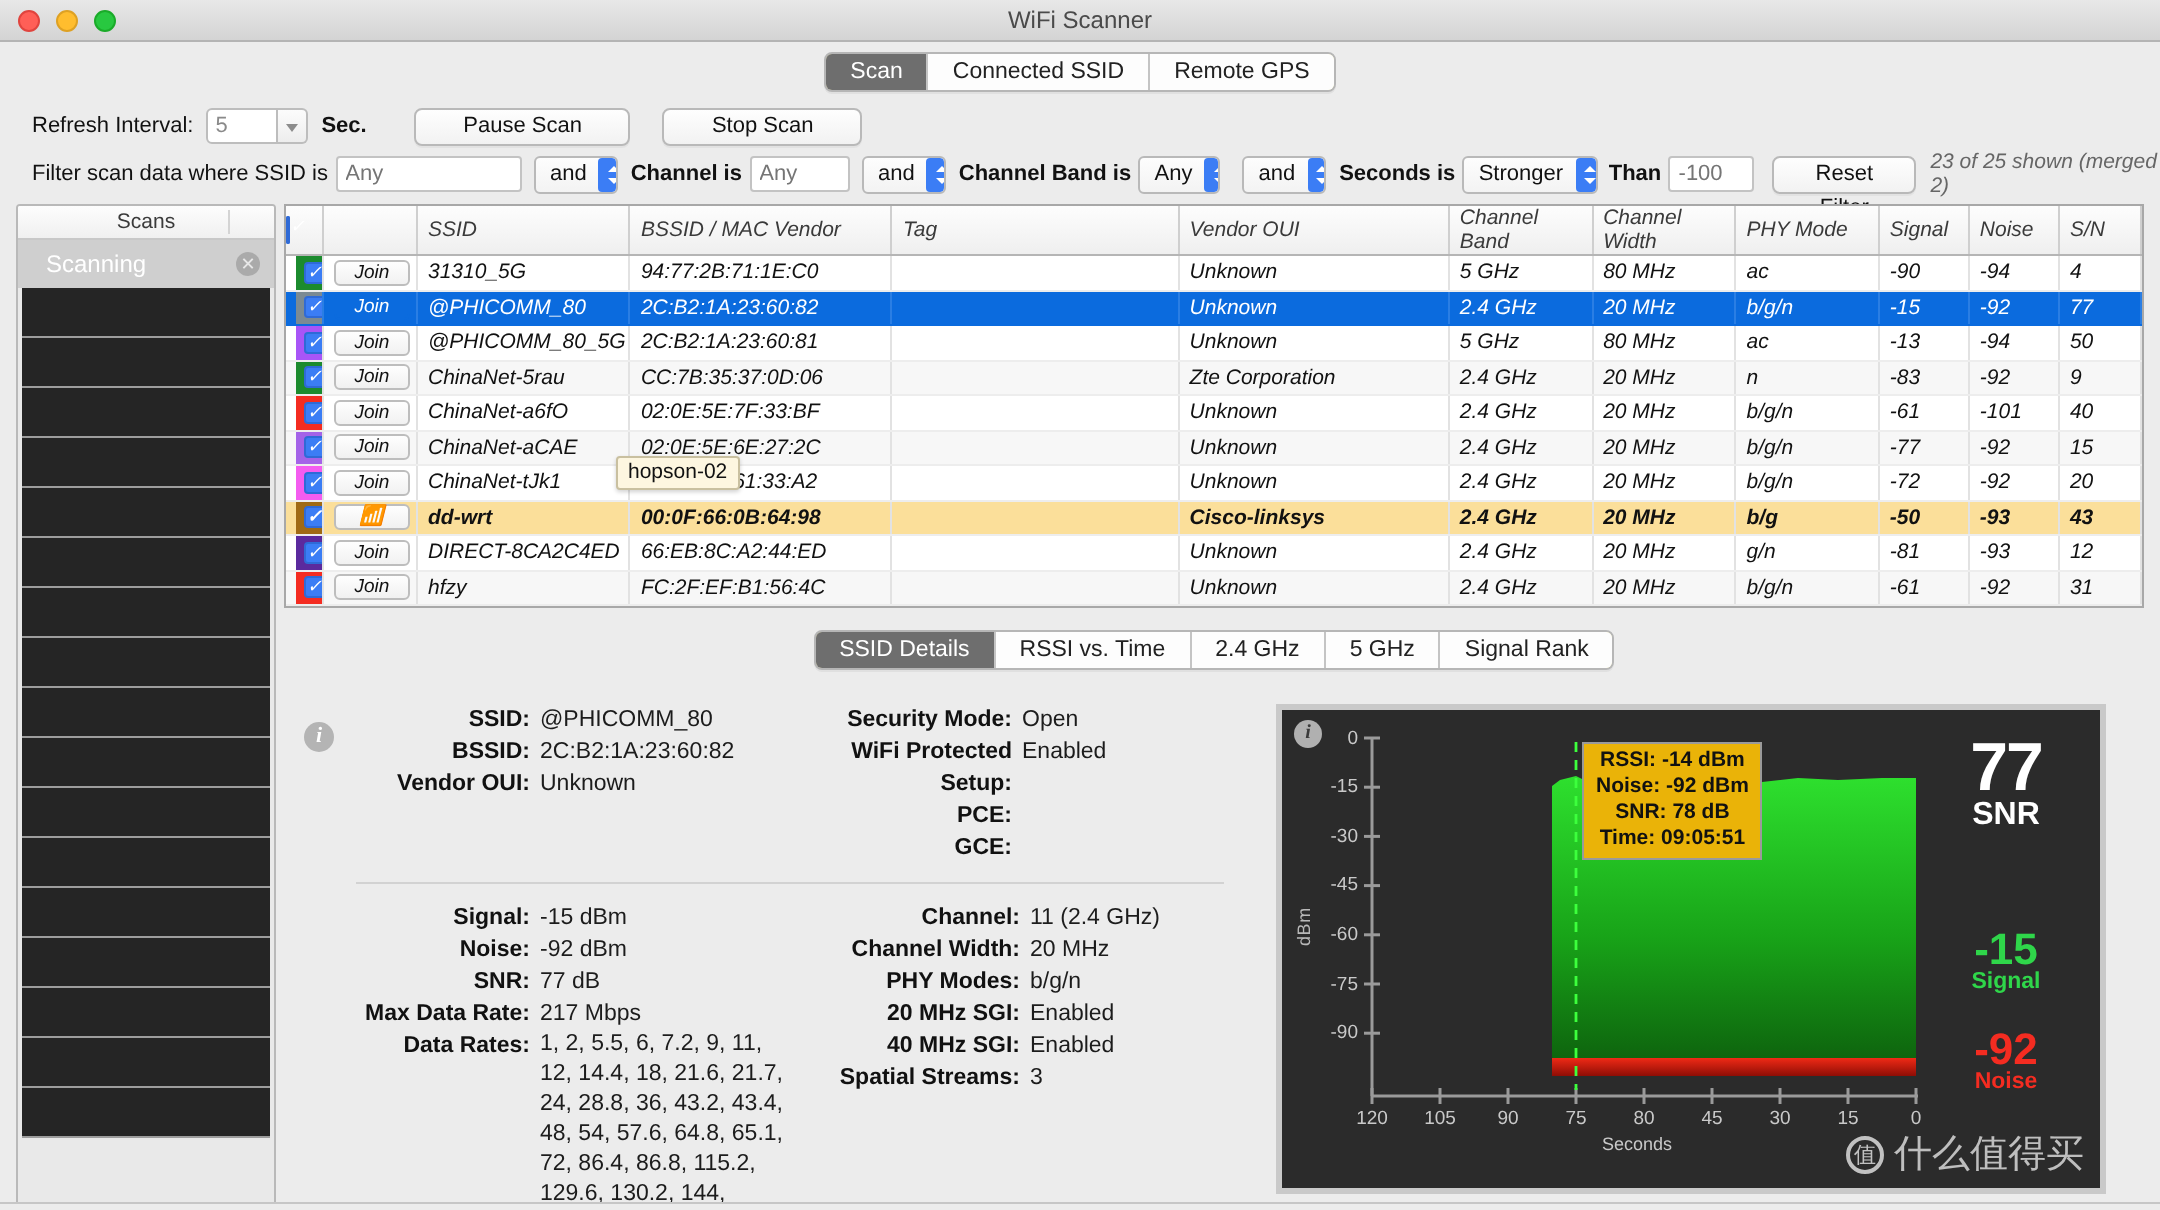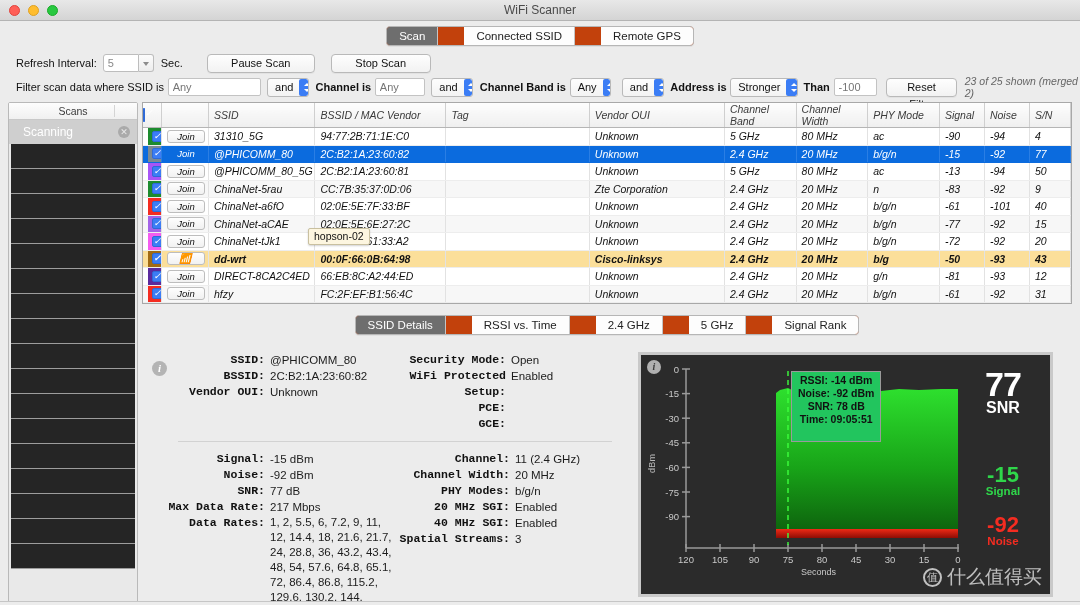--- a/index.html
+++ b/index.html
@@ -25,22 +25,22 @@
   .l-grn{background:#28c840;border:1px solid #1aab29;}
   .wtitle {
     position:absolute; left:0; right:0; text-align:center;
     font-size:12px; color:#4a4a4a; font-weight:400;
   }
 
   
   .toolbar { padding:5px 0 4px 0; background:#ececec; }
   .seg-wrap { display:flex; justify-content:center; margin-bottom:6px; }
   .segmented { display:flex; border:1px solid #b6b6b6; border-radius:4px;
-               overflow:hidden; background:#c2410c; height:20px;
-               box-shadow:0 1px 0 rgba(0,0,0,.05);gap:26px; }
+               overflow:hidden; background:#fef9c3; height:20px;
+               box-shadow:0 1px 0 rgba(0,0,0,.05); }
   .segmented .seg { padding:0 12px; line-height:18px; font-size:11.5px;
                     border-right:1px solid #c4c4c4; background:#fdfdfd; color:#222;
                     display:flex; align-items:center; }
   .segmented .seg:last-child { border-right:none; }
   .segmented .seg.active { background:#6e6e6e; color:#fff; }
 
   .ctrlrow { display:flex; align-items:center; height:22px; padding-left:16px; gap:0; }
   .lbl { font-size:11px; color:#111; white-space:nowrap; }
   .btn {
     background:linear-gradient(to bottom,#fefefe,#f2f2f2);
@@ -162,21 +162,21 @@
   .detail-left { width:490px; position:relative; padding-left:8px; }
   .infoicon {
     width:15px; height:15px; border-radius:50%; background:#b4b4b4; color:#fff;
     font-size:11px; font-style:italic; font-weight:bold; text-align:center;
     line-height:15px; font-family:"Liberation Serif", serif;
     position:absolute; left:10px; top:9px;
   }
   .kvgrid { display:flex; gap:0; }
   .kvcol { width:245px; }
   .kv { display:flex; font-size:11.5px; line-height:16px; }
-  .kv .k { width:120px; text-align:right; font-weight:bold; color:#111; padding-right:5px;font-family:Liberation Mono, monospace; }
+  .kv .k { width:120px; text-align:right; font-weight:bold; color:#111; padding-right:5px; }
   .kv .v { color:#1c1c1c; flex:1; }
   .kv .v.wrap { white-space:normal; width:135px; line-height:15px; }
   .divider { height:1px; background:#d2d2d2; margin:9px 20px 9px 28px; }
 
   
   .graphbox {
     width:415px; height:245px; background:#2b2b2b; border:3px solid #c9c9c9;
     position:relative; margin-left:6px;
   }
   .g-info {
@@ -186,22 +186,22 @@
     font-family:"Liberation Serif", serif;
   }
   .g-ylabel {
     position:absolute; left:6px; top:118px; font-size:9px; color:#b9b9b9;
     transform:rotate(-90deg); transform-origin:left top; letter-spacing:.3px;
   }
   .g-ytick { position:absolute; right:0; font-size:9.5px; color:#c9c9c9; text-align:right; }
   .g-xtick { position:absolute; font-size:9.5px; color:#c9c9c9; text-align:center; width:24px; }
   .g-xlabel { position:absolute; font-size:9px; color:#c9c9c9; }
   .g-tooltip {
-    position:absolute; background:#22c55e; border:1px solid #9a9a9a; color:#111;
-    font-size:10.5px; font-weight:bold; padding:2px 6px 15px; text-align:center;
+    position:absolute; background:#eab308; border:1px solid #9a9a9a; color:#111;
+    font-size:10.5px; font-weight:bold; padding:2px 6px 3px; text-align:center;
     line-height:13px; z-index:5;
   }
   .g-big { position:absolute; right:10px; color:#fff; text-align:center; }
   .snr-num { font-size:34px; line-height:30px; font-weight:bold; letter-spacing:-1px;}
   .snr-lbl { font-size:16px; font-weight:bold; letter-spacing:0px;}
   .sig-num { font-size:22px; line-height:20px; font-weight:bold; color:#2fd64a;}
   .sig-lbl { font-size:11.5px; font-weight:bold; color:#2fd64a;}
   .noi-num { font-size:22px; line-height:20px; font-weight:bold; color:#f42c21;}
   .noi-lbl { font-size:11.5px; font-weight:bold; color:#f42c21;}
 
@@ -242,21 +242,21 @@
         <div class="seg">Remote GPS</div>
       </div>
     </div>
 
     <div class="ctrlrow">
       <span class="lbl">Refresh Interval:</span>
       <span style="width:6px"></span>
       <span class="stepper-num">5</span>
         <span class="stepper-arrow"></span>
       <span style="width:7px"></span>
-      <span class="lbl" style="font-weight:normal">Sec.</span>
+      <span class="lbl" style="font-weight:bold">Sec.</span>
       <span style="width:24px"></span>
       <button class="btn" style="width:108px">Pause Scan</button>
       <span style="width:16px"></span>
       <button class="btn" style="width:100px">Stop Scan</button>
     </div>
 
     <div class="ctrlrow" style="margin-top:2px">
       <span class="lbl">Filter scan data where SSID is</span>
       <span style="width:4px"></span>
       <input class="txtfield" style="width: 93px;" placeholder="Any">
@@ -280,21 +280,21 @@
       <span class="popup" style="width:44px">
           <span class="ptext">Any</span>
           <span class="parrows"></span>
         </span>
       <span style="width:12px"></span>
       <span class="popup" style="width:45px">
           <span class="ptext">and</span>
           <span class="parrows"></span>
         </span>
       <span style="width:7px"></span>
-      <span class="lbl" style="font-weight:bold">Address is</span>
+      <span class="lbl" style="font-weight:bold">Seconds is</span>
       <span style="width:4px"></span>
       <span class="popup" style="width:73px">
           <span class="ptext">Stronger</span>
           <span class="parrows"></span>
         </span>
       <span style="width:6px"></span>
       <span class="lbl" style="font-weight:bold">Than</span>
       <span style="width:4px"></span>
       <input class="txtfield" style="width: 43px;" placeholder="-100">
       <span style="width:10px"></span>

